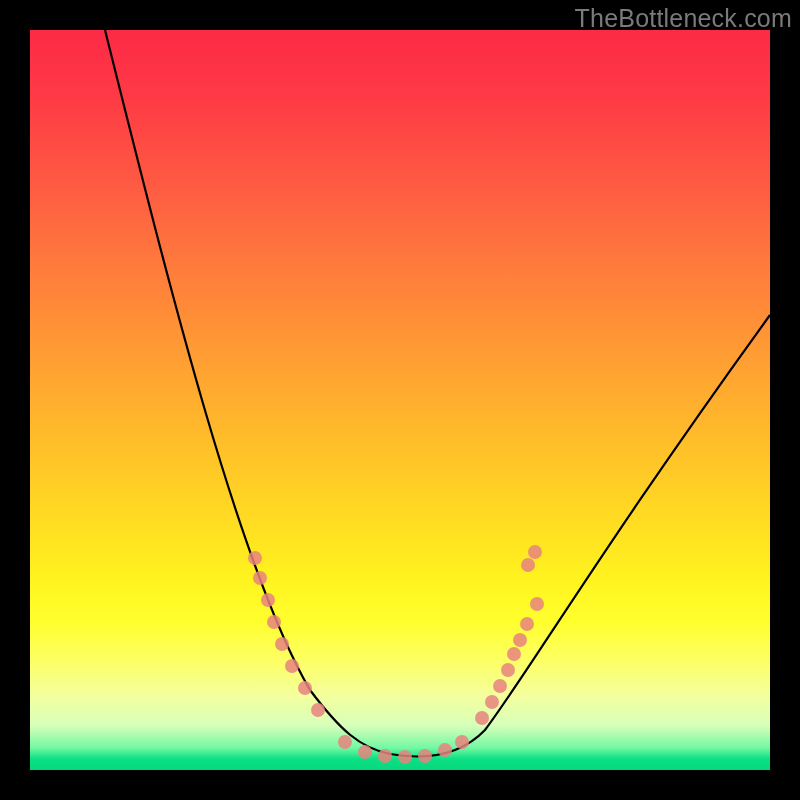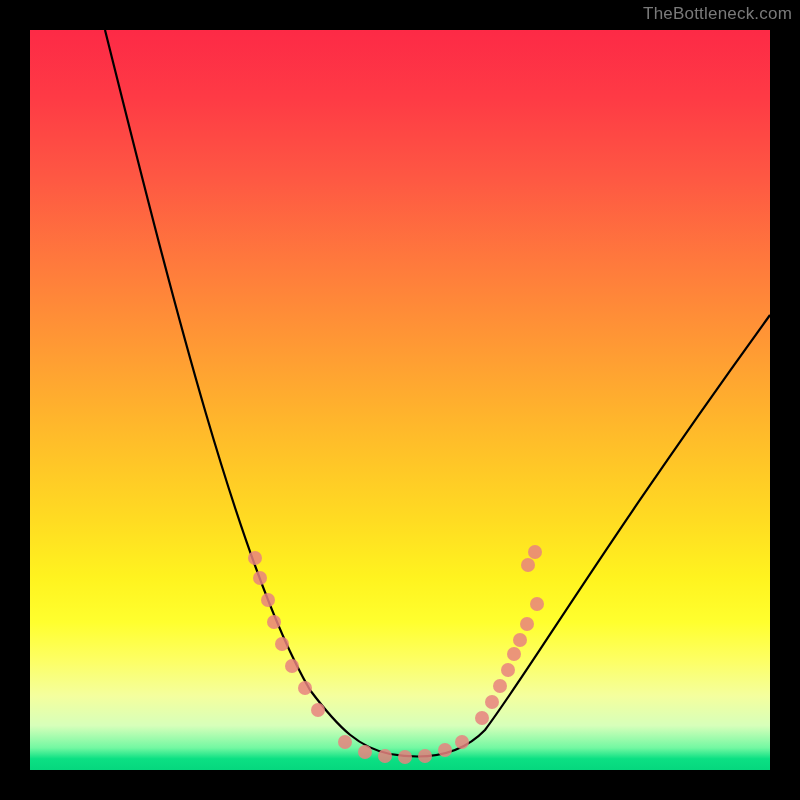--- a/index.html
+++ b/index.html
@@ -43,21 +43,21 @@
       #73f8a2 97%,
       #0be083 98.5%,
       #06d77e 100%
     );
   }
   .watermark {
     position: absolute;
     top: 4px;
     right: 8px;
     color: #7a7a7a;
-    font-size: 17px;
+    font-size: 25px;
     font-weight: 400;
     letter-spacing: 0.2px;
     user-select: none;
   }
   svg.curve {
     position: absolute;
     top: 0;
     left: 0;
     width: 740px;
     height: 740px;

